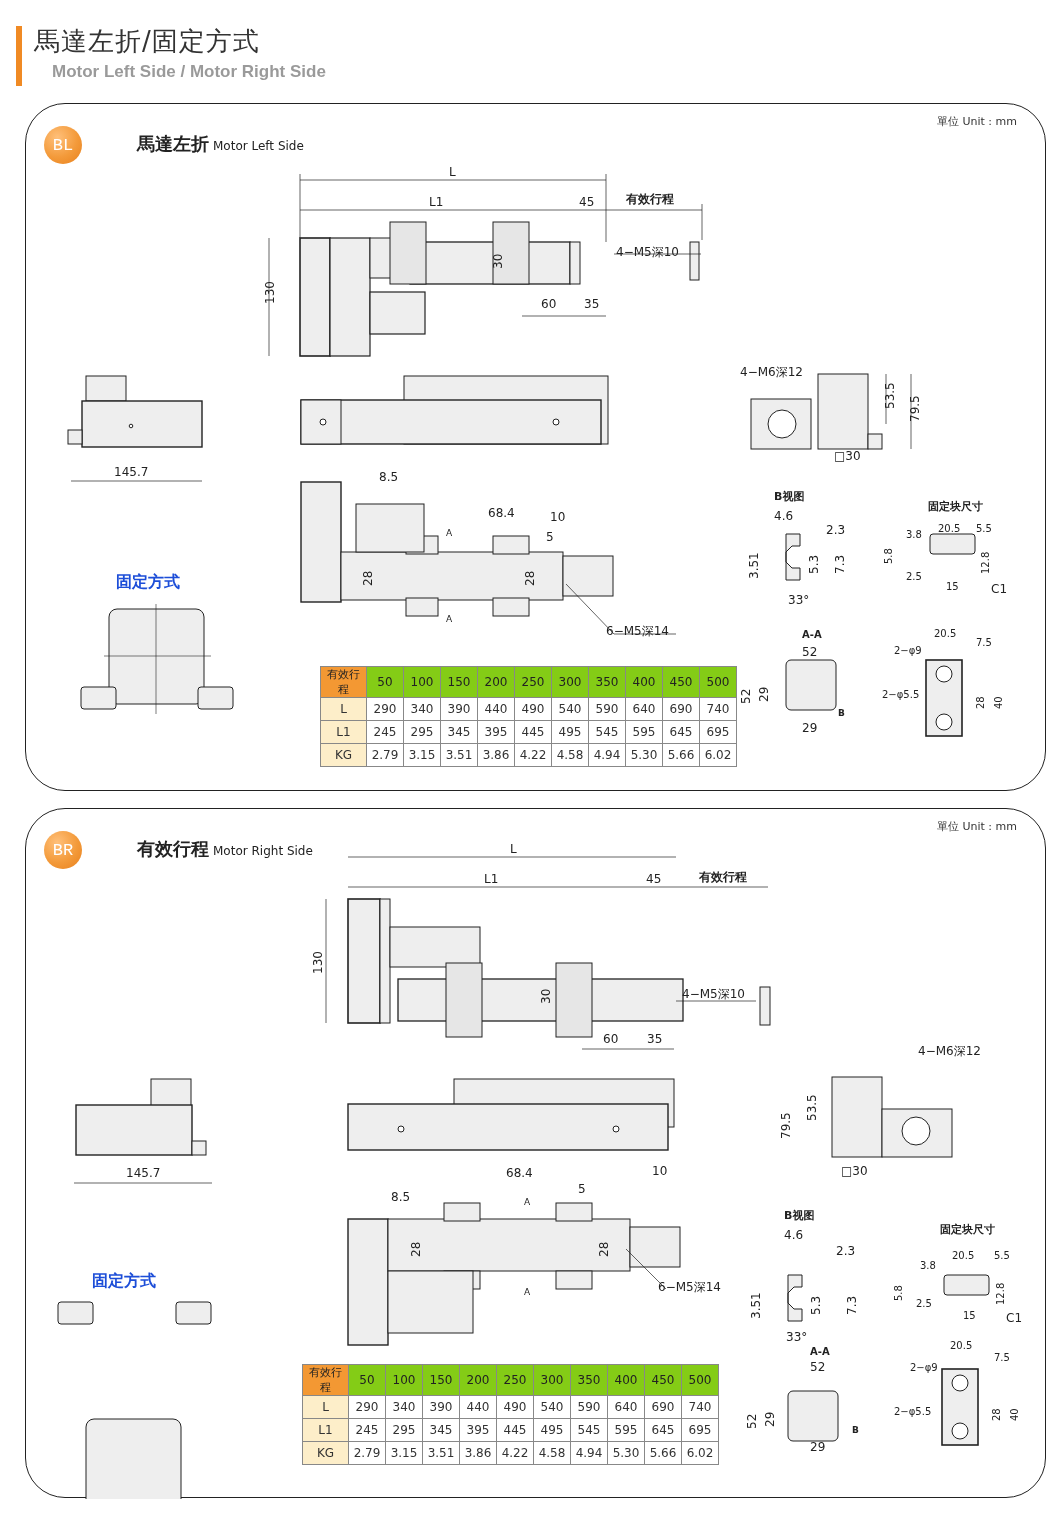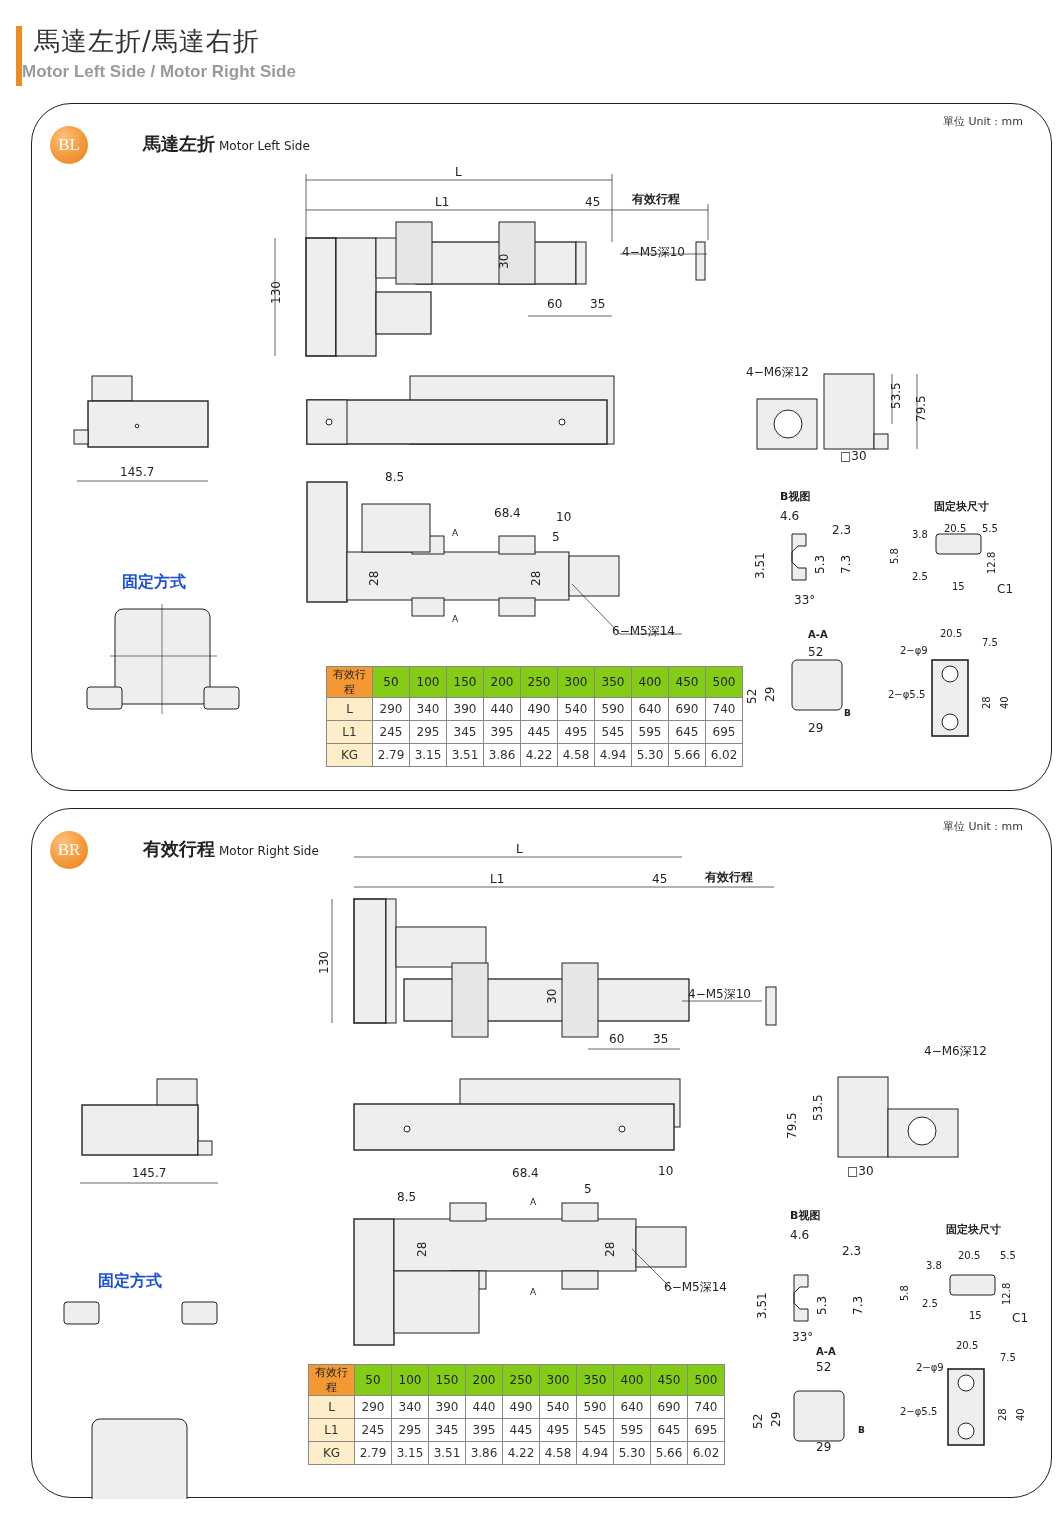--- a/index.html
+++ b/index.html
@@ -1,49 +1,49 @@
 <!DOCTYPE html>
 <html><head>
 <meta charset="utf-8">
 <style>
   * { box-sizing: border-box; margin: 0; padding: 0; }
   html, body { width: 1060px; height: 1515px; background: #ffffff; overflow: hidden; }
   body { position: relative; font-family: "DejaVu Sans", sans-serif; color: #222; }
 
   .header-bar { position: absolute; left: 16px; top: 26px; width: 6px; height: 60px; background: #f08a24; }
   .page-title { position: absolute; left: 34px; top: 24px; font-size: 26px; color: #333; letter-spacing: 1px; }
-  .page-subtitle { position: absolute; left: 22px; top: 62px; font-family: "Liberation Sans", sans-serif; font-weight: bold; font-size: 17px; color: #9a9a9a; }
-
-  .panel { position: absolute; left: 31px; width: 1021px; border: 1.6px solid #222; border-radius: 40px; background: #fff; }
+  .page-subtitle { position: absolute; left: 52px; top: 62px; font-family: "Liberation Sans", sans-serif; font-weight: bold; font-size: 17px; color: #9a9a9a; }
+
+  .panel { position: absolute; left: 25px; width: 1021px; border: 1.6px solid #222; border-radius: 40px; background: #fff; }
   #panel-bl { top: 103px; height: 688px; }
   #panel-br { top: 808px; height: 690px; }
 
   .unit { position: absolute; right: 28px; top: 10px; font-size: 11px; color: #333; }
   .badge { position: absolute; left: 18px; top: 22px; width: 38px; height: 38px; border-radius: 50%;
            background: radial-gradient(circle at 35% 30%, #ffc07a 0%, #f39a3a 55%, #e8801c 100%);
-           color: #fff; font-size: 17px; display: flex; align-items: center; justify-content: center; font-family: Liberation Serif, serif; text-align: right; }
+           color: #fff; font-size: 17px; display: flex; align-items: center; justify-content: center; font-family: Liberation Mono, monospace; text-align: right; }
   .section-title { position: absolute; left: 66px; top: 28px; font-size: 18px; font-weight: bold; color: #222; margin-left: 45px; }
   .section-sub { font-size: 12px; font-weight: normal; margin-left: 4px; }
 
   .drawing { position: absolute; left: 0; top: 0; width: 1021px; pointer-events: none; }
   .drawing text { font-family: "DejaVu Sans", sans-serif; fill: #222; }
   .fix-title { position: absolute; font-size: 16px; color: #1d4ed8; font-weight: bold; }
 
   table.spec { position: absolute; border-collapse: collapse; font-size: 12px; font-family: "DejaVu Sans", sans-serif; }
   table.spec td, table.spec th { border: 1px solid #888; text-align: center; height: 23px; padding: 0 3px; color: #333; font-weight: normal; }
   table.spec th { background: #84cc16; color: #222; }
   table.spec th.corner { background: #f39833; font-size: 11px; }
   table.spec td.rowhead { background: #fdeec9; width: 46px; }
   table.spec td { width: 37px; }
 </style>
 </head>
 <body>
 
 <div class="header-bar"></div>
-<div class="page-title">馬達左折/馬達右折</div>
+<div class="page-title">馬達左折/固定方式</div>
 <div class="page-subtitle">Motor Left Side / Motor Right Side</div>
 
 <div class="panel" id="panel-bl">
   <div class="unit">單位 Unit : mm</div>
   <div class="badge">BL</div>
   <div class="section-title">
     <span>馬達左折</span><span class="section-sub">Motor Left Side</span>
   </div>
 
   <svg class="drawing" height="688" viewBox="0 0 1021 688">

